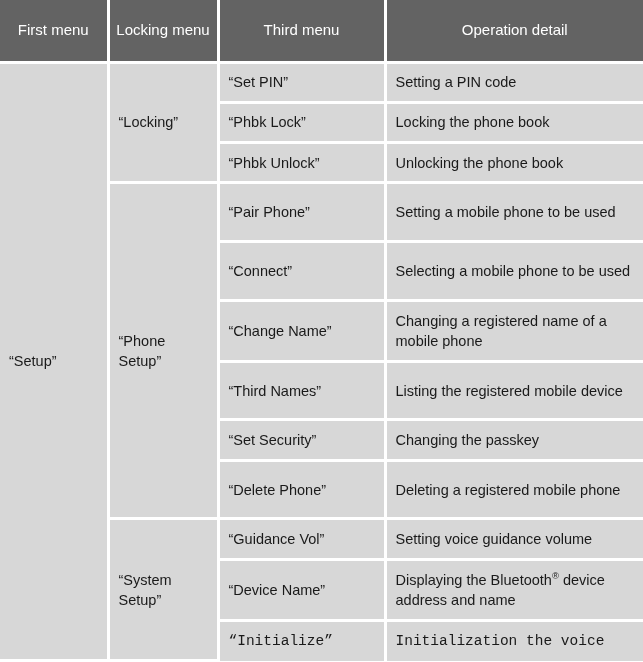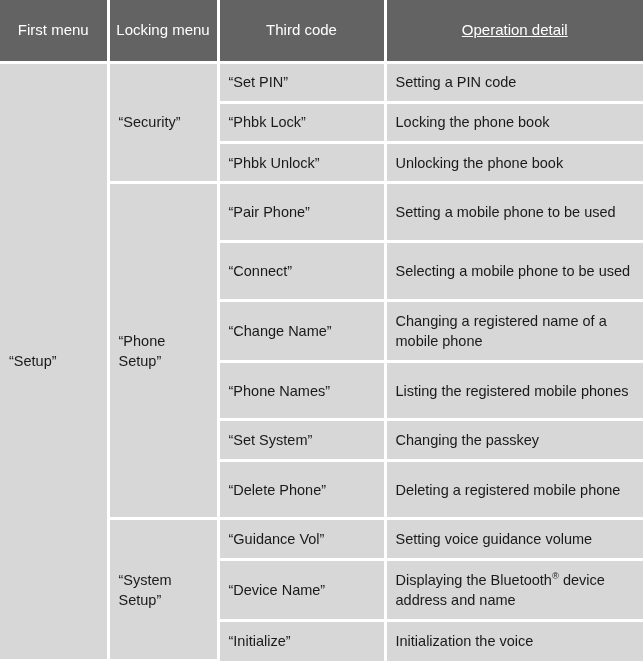--- a/index.html
+++ b/index.html
@@ -32,41 +32,41 @@
     text-align: center;
     vertical-align: middle;
     padding: 4px 6px;
     border-right: 3px solid #ffffff;
     border-bottom: 3px solid #ffffff;
     height: 62px;
     box-sizing: border-box;
   }
   #menu-table thead th:last-child {
     border-right: none;
-    text-decoration: underline;
   }
 
   
   #menu-table tbody td {
     background: #d7d7d7;
     color: #1a1a1a;
     font-size: 14.5px;
     line-height: 20px;
     vertical-align: middle;
     padding: 5px 9px;
     border-right: 3px solid #ffffff;
     border-bottom: 3px solid #ffffff;
     box-sizing: border-box;
   }
   #menu-table tbody td.last-col {
     border-right: none;
     margin-top: 12px;
   }
   #menu-table tbody tr:last-child td {
     border-bottom: none;
+    font-family: Liberation Mono, monospace;
   }
 
   td.col-first,
   td.col-second {
     vertical-align: middle;
     text-align: left;
     padding-left: 14px;
   }
   td.col-second {
     padding-left: 15px;
@@ -97,29 +97,29 @@
   <colgroup>
     <col style="width:108px">
     <col style="width:110px">
     <col style="width:167px">
     <col style="width:258px">
   </colgroup>
   <thead>
     <tr>
       <th>First menu</th>
       <th>Locking menu</th>
-      <th>Third code</th>
+      <th>Third menu</th>
       <th>Operation detail</th>
     </tr>
   </thead>
   <tbody>
 
     <tr>
       <td class="col-first rowspan-cell" rowspan="12">“Setup”</td>
-      <td class="col-second rowspan-cell" rowspan="3">“Security”</td>
+      <td class="col-second rowspan-cell" rowspan="3">“Locking”</td>
       <td class="col-third" style="height:35px">“Set PIN”</td>
       <td class="col-detail last-col">Setting a PIN code</td>
     </tr>
     <tr>
       <td class="col-third" style="height:35px">“Phbk Lock”</td>
       <td class="col-detail last-col">Locking the phone book</td>
     </tr>
     <tr>
       <td class="col-third" style="height:35px">“Phbk Unlock”</td>
       <td class="col-detail last-col">Unlocking the phone book</td>
@@ -132,25 +132,25 @@
     </tr>
     <tr>
       <td class="col-third" style="height:51px">“Connect”</td>
       <td class="col-detail last-col">Selecting a mobile phone to be used</td>
     </tr>
     <tr>
       <td class="col-third" style="height:51px">“Change Name”</td>
       <td class="col-detail last-col">Changing a registered name of a mobile phone</td>
     </tr>
     <tr>
-      <td class="col-third" style="height:51px">“Phone Names”</td>
-      <td class="col-detail last-col">Listing the registered mobile phones</td>
+      <td class="col-third" style="height:51px">“Third Names”</td>
+      <td class="col-detail last-col">Listing the registered mobile device</td>
     </tr>
     <tr>
-      <td class="col-third" style="height:35px">“Set System”</td>
+      <td class="col-third" style="height:35px">“Set Security”</td>
       <td class="col-detail last-col">Changing the passkey</td>
     </tr>
     <tr>
       <td class="col-third" style="height:51px">“Delete Phone”</td>
       <td class="col-detail last-col">Deleting a registered mobile phone</td>
     </tr>
 
     <tr>
       <td class="col-second rowspan-cell" rowspan="3">“System Setup”</td>
       <td class="col-third" style="height:35px">“Guidance Vol”</td>

